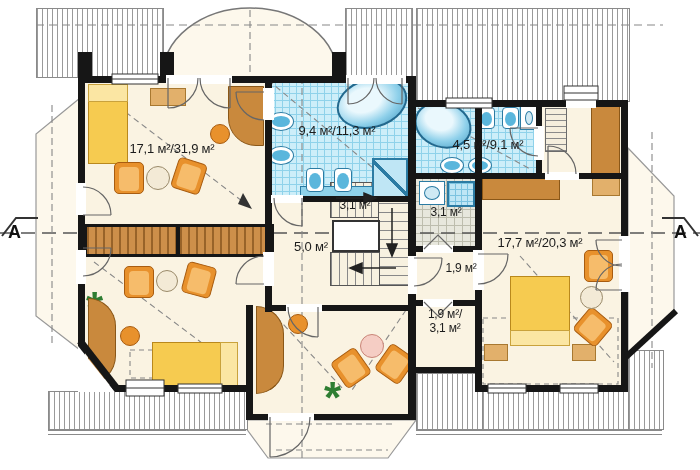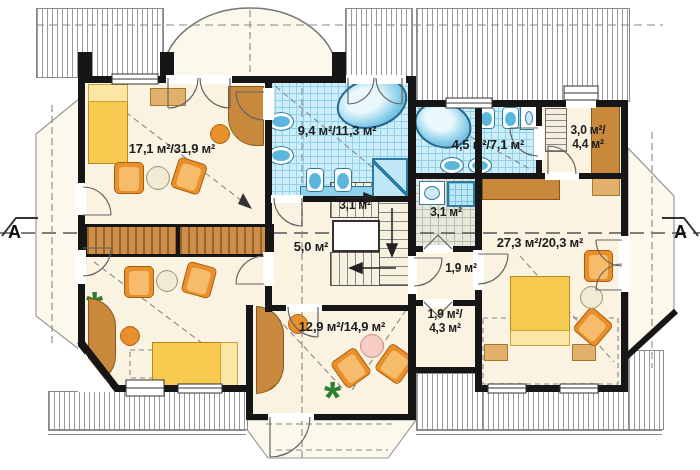--- a/index.html
+++ b/index.html
@@ -44,21 +44,21 @@
   .boxfix:after{content:"";position:absolute;inset:4px;background:#cfe9f4;border:1px solid #2b7ba3;border-radius:50%;}
   .showr{position:absolute;background:#bfe6f5;border:2px solid #2b7ba3;
        background-image:linear-gradient(45deg,transparent 46%,#2b7ba3 46%,#2b7ba3 54%,transparent 54%);}
   .showr2{position:absolute;border:2px solid #2b7ba3;background-color:#bfe6f5;
        background-image:linear-gradient(#7cc3e0 1px,transparent 1px),linear-gradient(90deg,#7cc3e0 1px,transparent 1px);
        background-size:6px 6px;}
   .panel{position:absolute;background:#8fd2ea;border:1.5px solid #2b7ba3;}
   .shelf{position:absolute;background-color:#f5eedd;border:1.5px solid #6b6b6b;
        background-image:repeating-linear-gradient(0deg,#8a8a8a 0 1px,transparent 1px 6px);}
   .plant{position:absolute;color:#2e7d32;font-weight:bold;font-size:44px;line-height:20px;z-index:5;}
-  .lbl{position:absolute;z-index:8;font-weight:bold;font-size:13px;color:#1c1c1c;text-align:center;
+  .lbl{position:absolute;z-index:8;font-weight:normal;font-size:13px;color:#1c1c1c;text-align:center;
        white-space:pre-line;letter-spacing:-0.2px;line-height:1.15;}
   .lbl.sm{font-size:12px;}
   .marker{position:absolute;z-index:9;font-weight:bold;font-size:18px;color:#111;}
 </style>
 </head>
 <body>
 
 <div class="canvas">
 
   <svg class="layer under">
@@ -267,29 +267,26 @@
         <polygon points="387,244 397,244 392,256"></polygon>
       <line x1="396" y1="268" x2="362" y2="268"></line>
         <polygon points="362,263 362,273 350,268"></polygon>
     </g>
   </svg>
 
   <div class="lbl" style="left:92px;top:142px;width:160px;">17,1 м²/31,9 м²</div>
   <div class="lbl" style="left:272px;top:124px;width:130px;">9,4 м²/11,3 м²</div>
   <div class="lbl sm" style="left:332px;top:199px;width:46px;">3,1 м²</div>
   <div class="lbl" style="left:282px;top:240px;width:58px;">5,0 м²</div>
-  <div class="lbl" style="left:430px;top:138px;width:116px;">4,5 м²/7,1 м²</div>
-  <div class="lbl sm" style="left:552px;top:124px;width:72px;">3,0 м²/
-4,4 м²</div>
+  <div class="lbl" style="left:430px;top:138px;width:116px;">4,5 м²/9,1 м²</div>
   <div class="lbl sm" style="left:422px;top:206px;width:48px;">3,1 м²</div>
   <div class="lbl sm" style="left:434px;top:262px;width:54px;">1,9 м²</div>
   <div class="lbl sm" style="left:414px;top:308px;width:62px;">1,9 м²/
-4,3 м²</div>
-  <div class="lbl" style="left:262px;top:320px;width:160px;">12,9 м²/14,9 м²</div>
-  <div class="lbl" style="left:460px;top:236px;width:160px;">27,3 м²/20,3 м²</div>
+3,1 м²</div>
+  <div class="lbl" style="left:460px;top:236px;width:160px;">17,7 м²/20,3 м²</div>
 
   <div class="abs markz" style="left:0px;top:198px;width:44px;height:52px;">
     <svg width="44" height="52">
         <polyline points="2,38 16,20 38,20" stroke="#333" stroke-width="2" fill="none"></polyline>
       </svg>
     <span class="marker" style="left: 8px; top: 24px; position: absolute;">A</span>
   </div>
   <div class="abs markz" style="left:658px;top:198px;width:42px;height:52px;">
     <svg width="42" height="52">
         <polyline points="4,20 26,20 40,38" stroke="#333" stroke-width="2" fill="none"></polyline>

